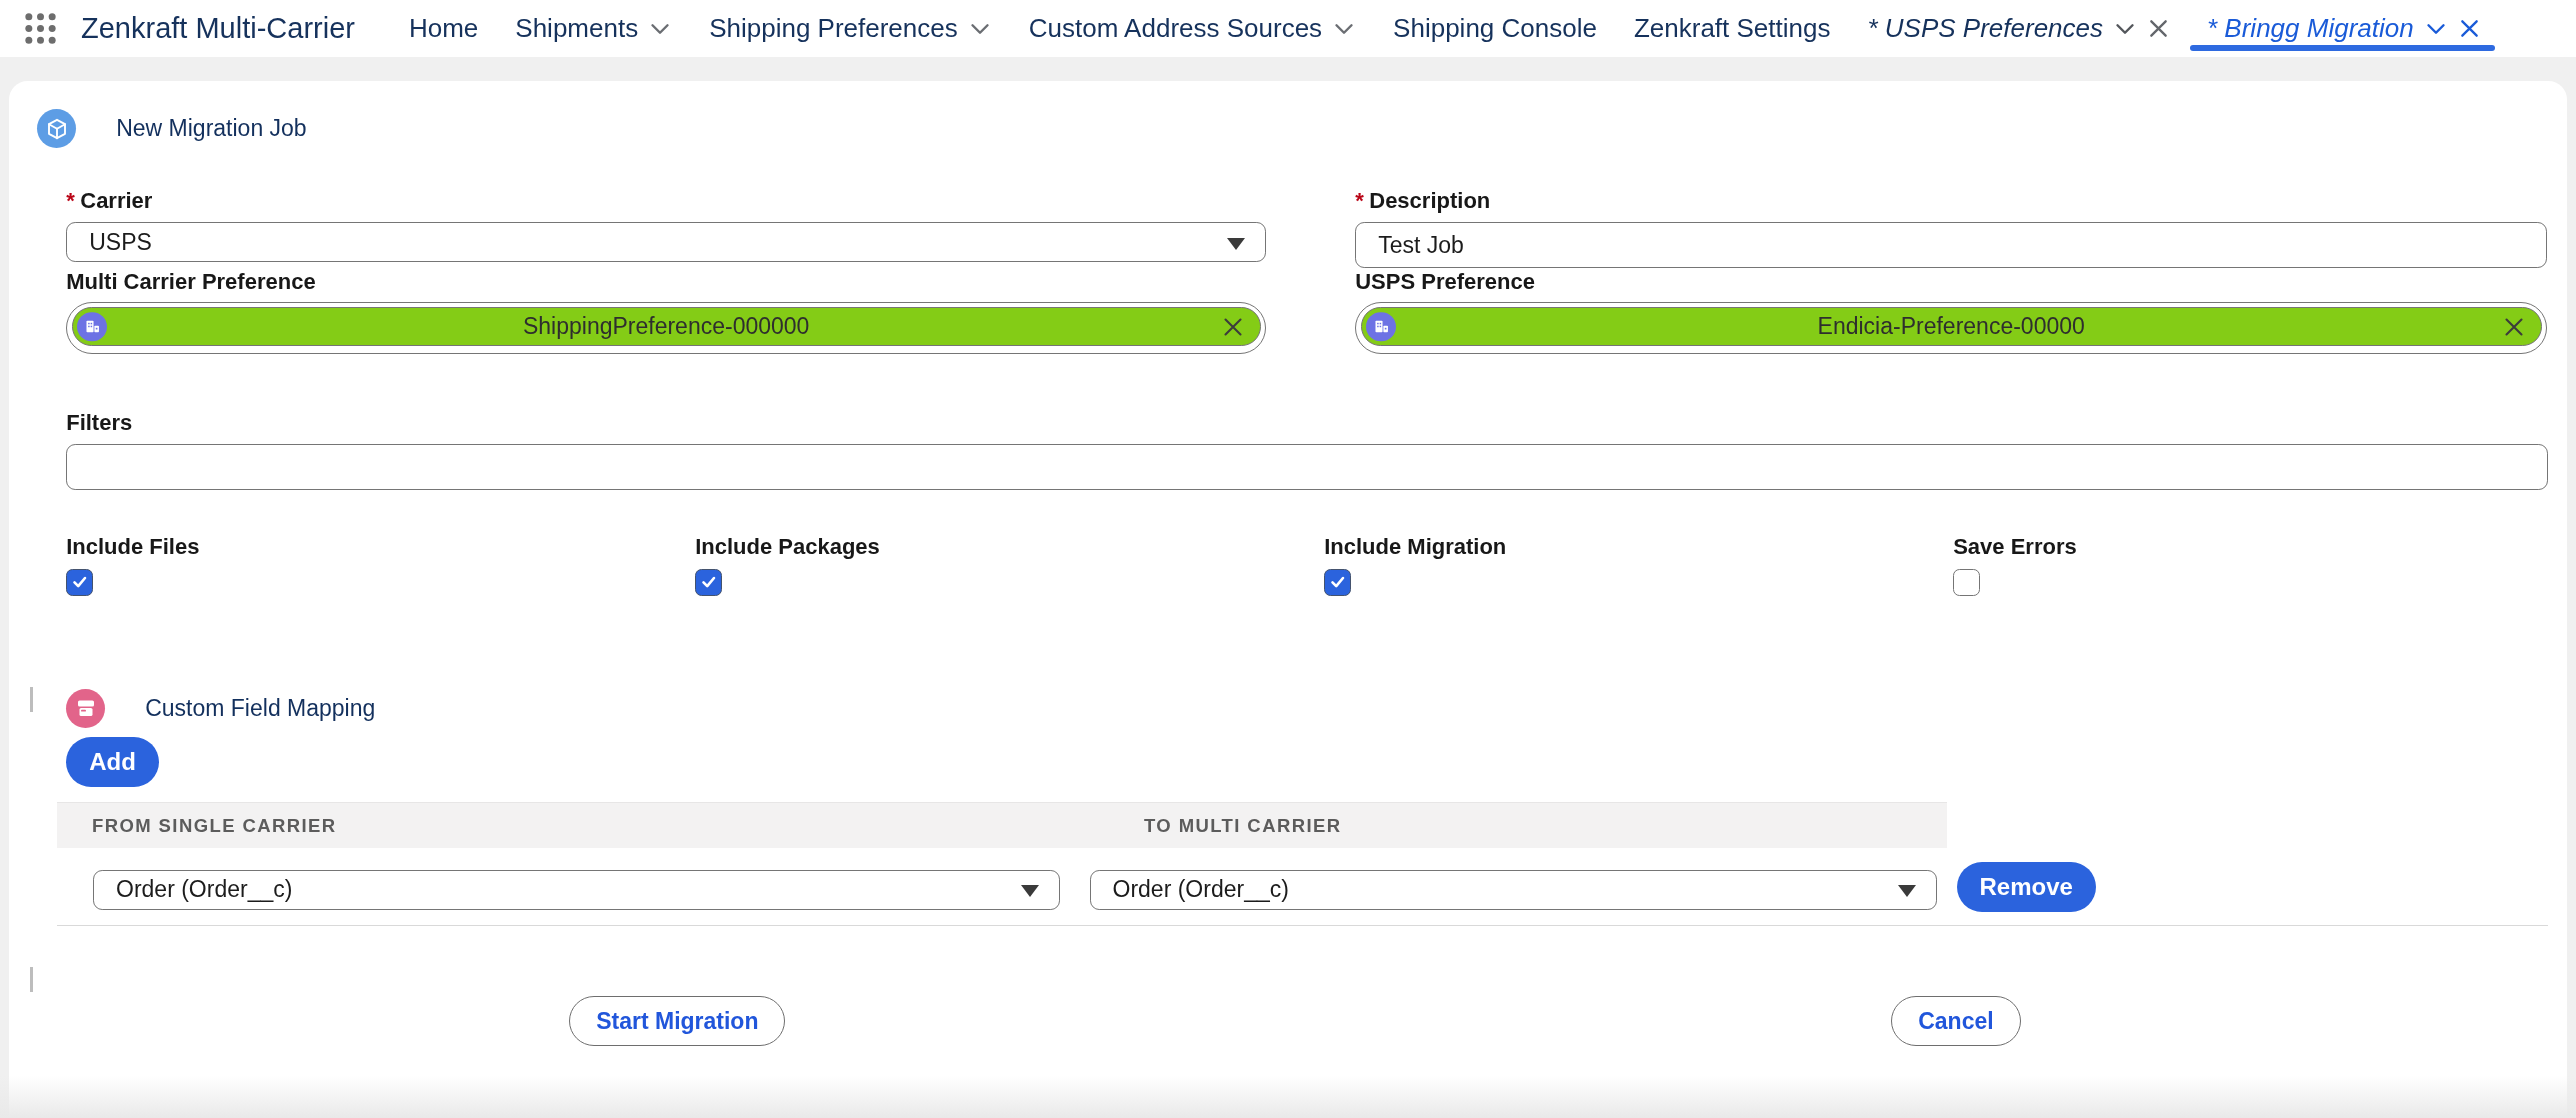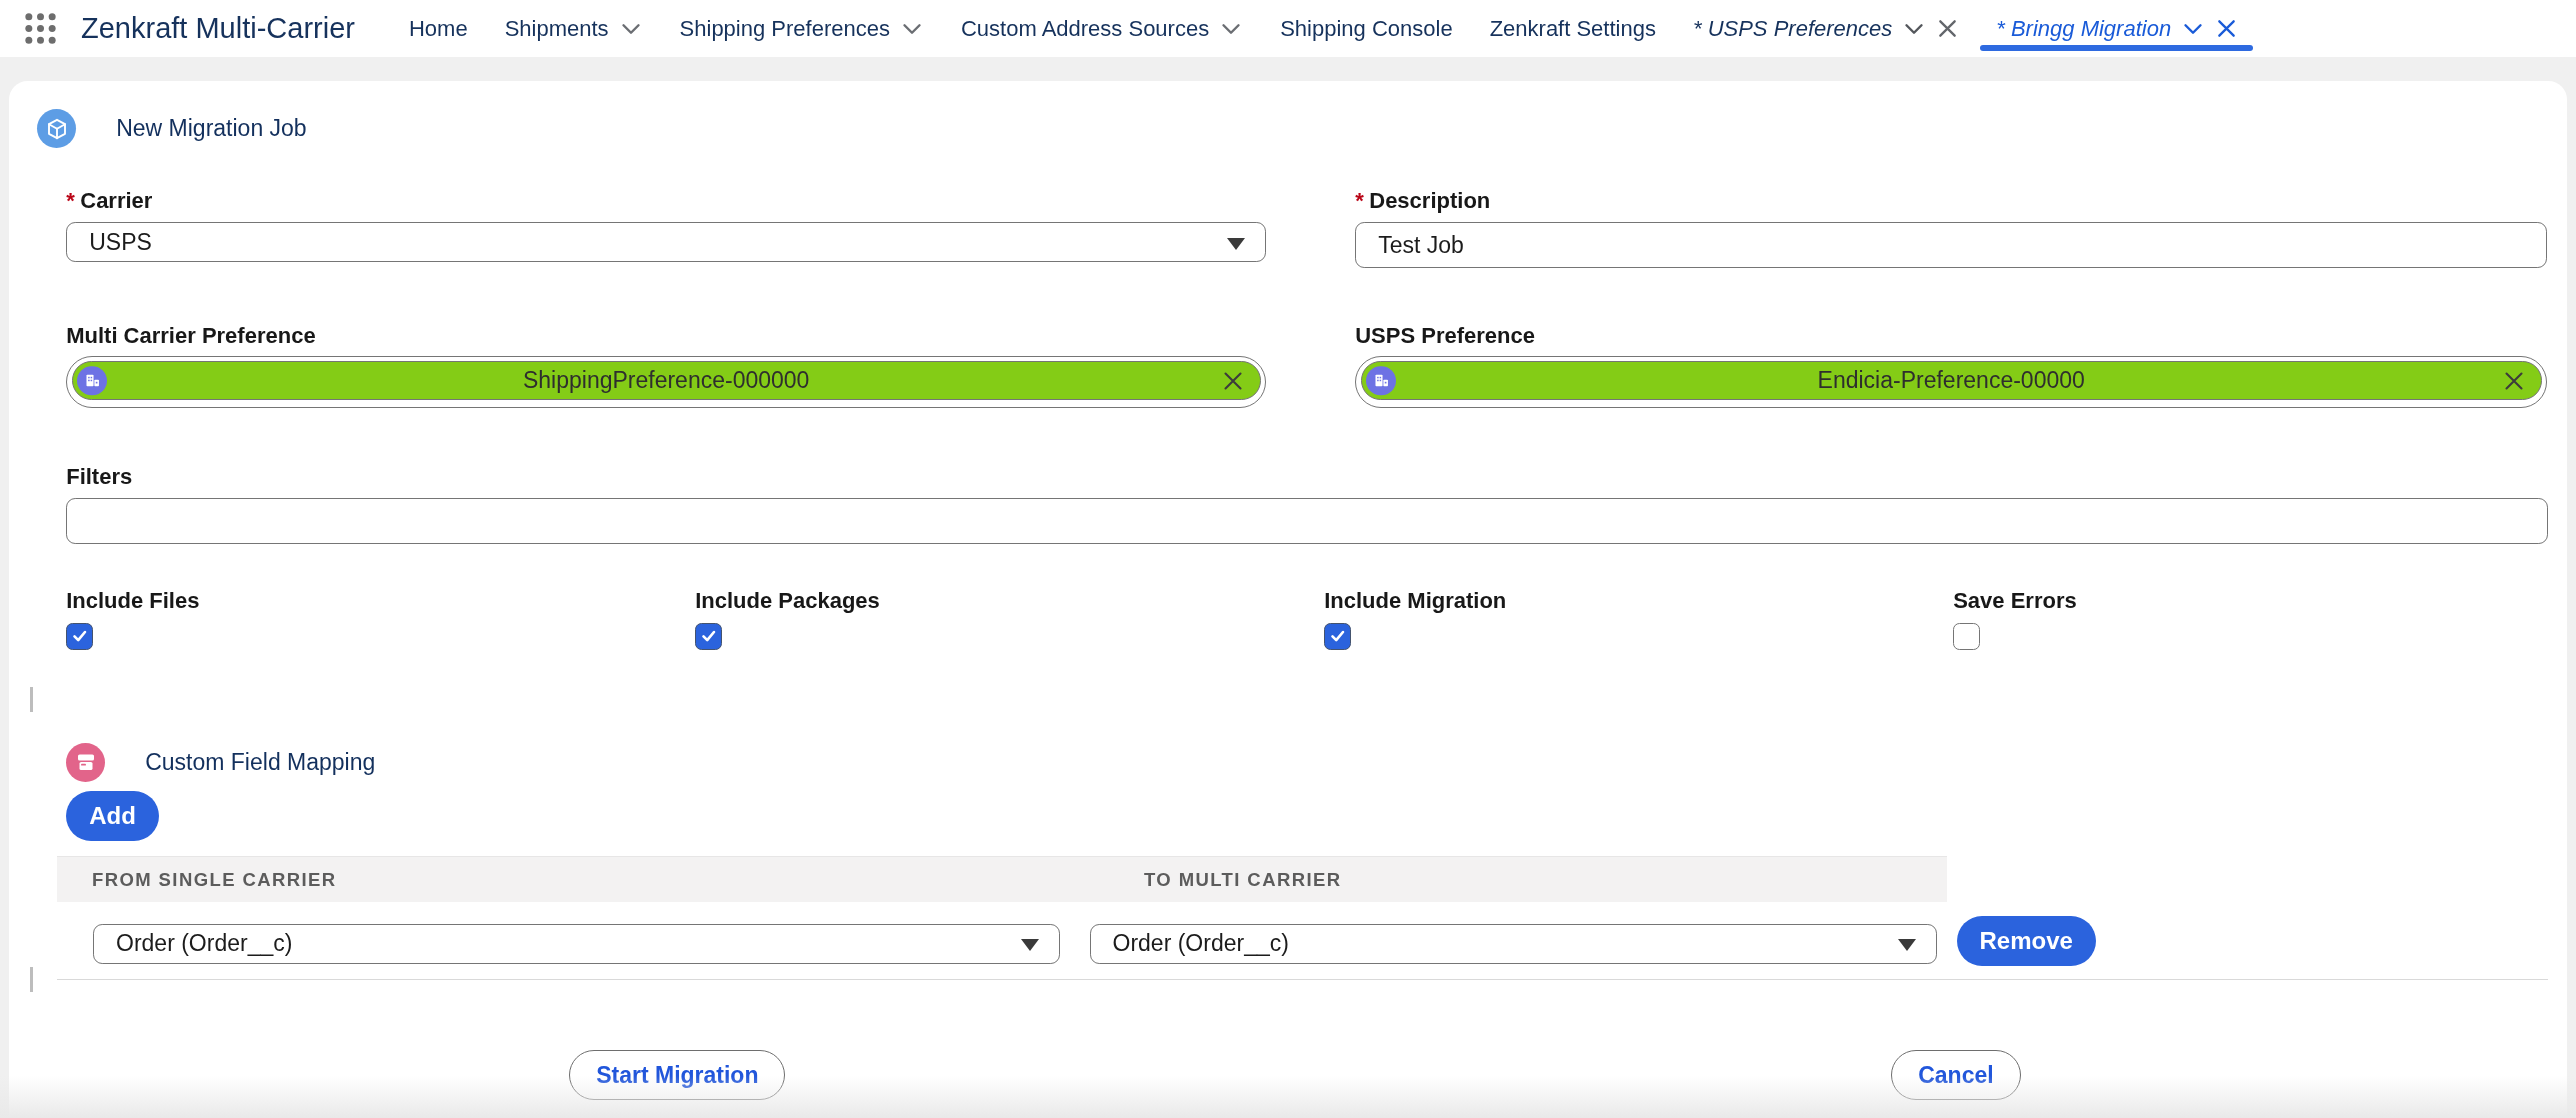--- a/index.html
+++ b/index.html
@@ -18,21 +18,21 @@
     padding:0 22px; z-index:5;
   }
   .waffle { width:37px; height:37px; display:flex; align-items:center; justify-content:center; cursor:pointer; }
   .app-title {
     font-size:29px; font-weight:500; color:#16325c;
     margin-left:22px; margin-right:54px; white-space:nowrap;
   }
   .nav-items { display:flex; align-items:center; gap:37px; height:57px; }
   .nav-item {
     display:flex; align-items:center; gap:10px; height:45px;
-    font-size:22px; color:#16325c; position:relative; cursor:pointer; white-space:nowrap;
+    font-size:26px; color:#16325c; position:relative; cursor:pointer; white-space:nowrap;
   }
   .nav-item.italic { font-style:italic; }
   .nav-item.active { color:#1a5bd8; }
   .chev { display:flex; align-items:center; }
   .tab-underline {
     position:absolute; bottom:0; left:-16.6px; right:-14.8px; height:6.5px;
     background:#2e6ae0; border-radius:3.7px;
   }
 
   
@@ -56,21 +56,21 @@
   .col-l { width:1200px; flex:0 0 1200px; }
   .col-r { width:1192px; flex:0 0 1192px; }
 
   .field-label {
     font-size:22px; font-weight:700; color:#181818; line-height:28px;
     display:flex; align-items:baseline; white-space:nowrap;
   }
   .req { color:#ba0517; margin-right:5.5px; font-weight:700; }
 
   .row1 { margin-top:31px; }
-  .row2 { margin-top:54px; }
+  .row2 { }
   .row3 { margin-top:55px; }
   .row4 { margin-top:43px; display:flex; }
 
   .selectbox {
     margin-top:7.4px; height:40px; background:#fff;
     border:1.8px solid #757575; border-radius:9.2px;
     display:flex; align-items:center; padding:0 48px 0 22px;
     font-size:23px; color:#1c1c1c; position:relative; cursor:pointer;
   }
   .caret {

